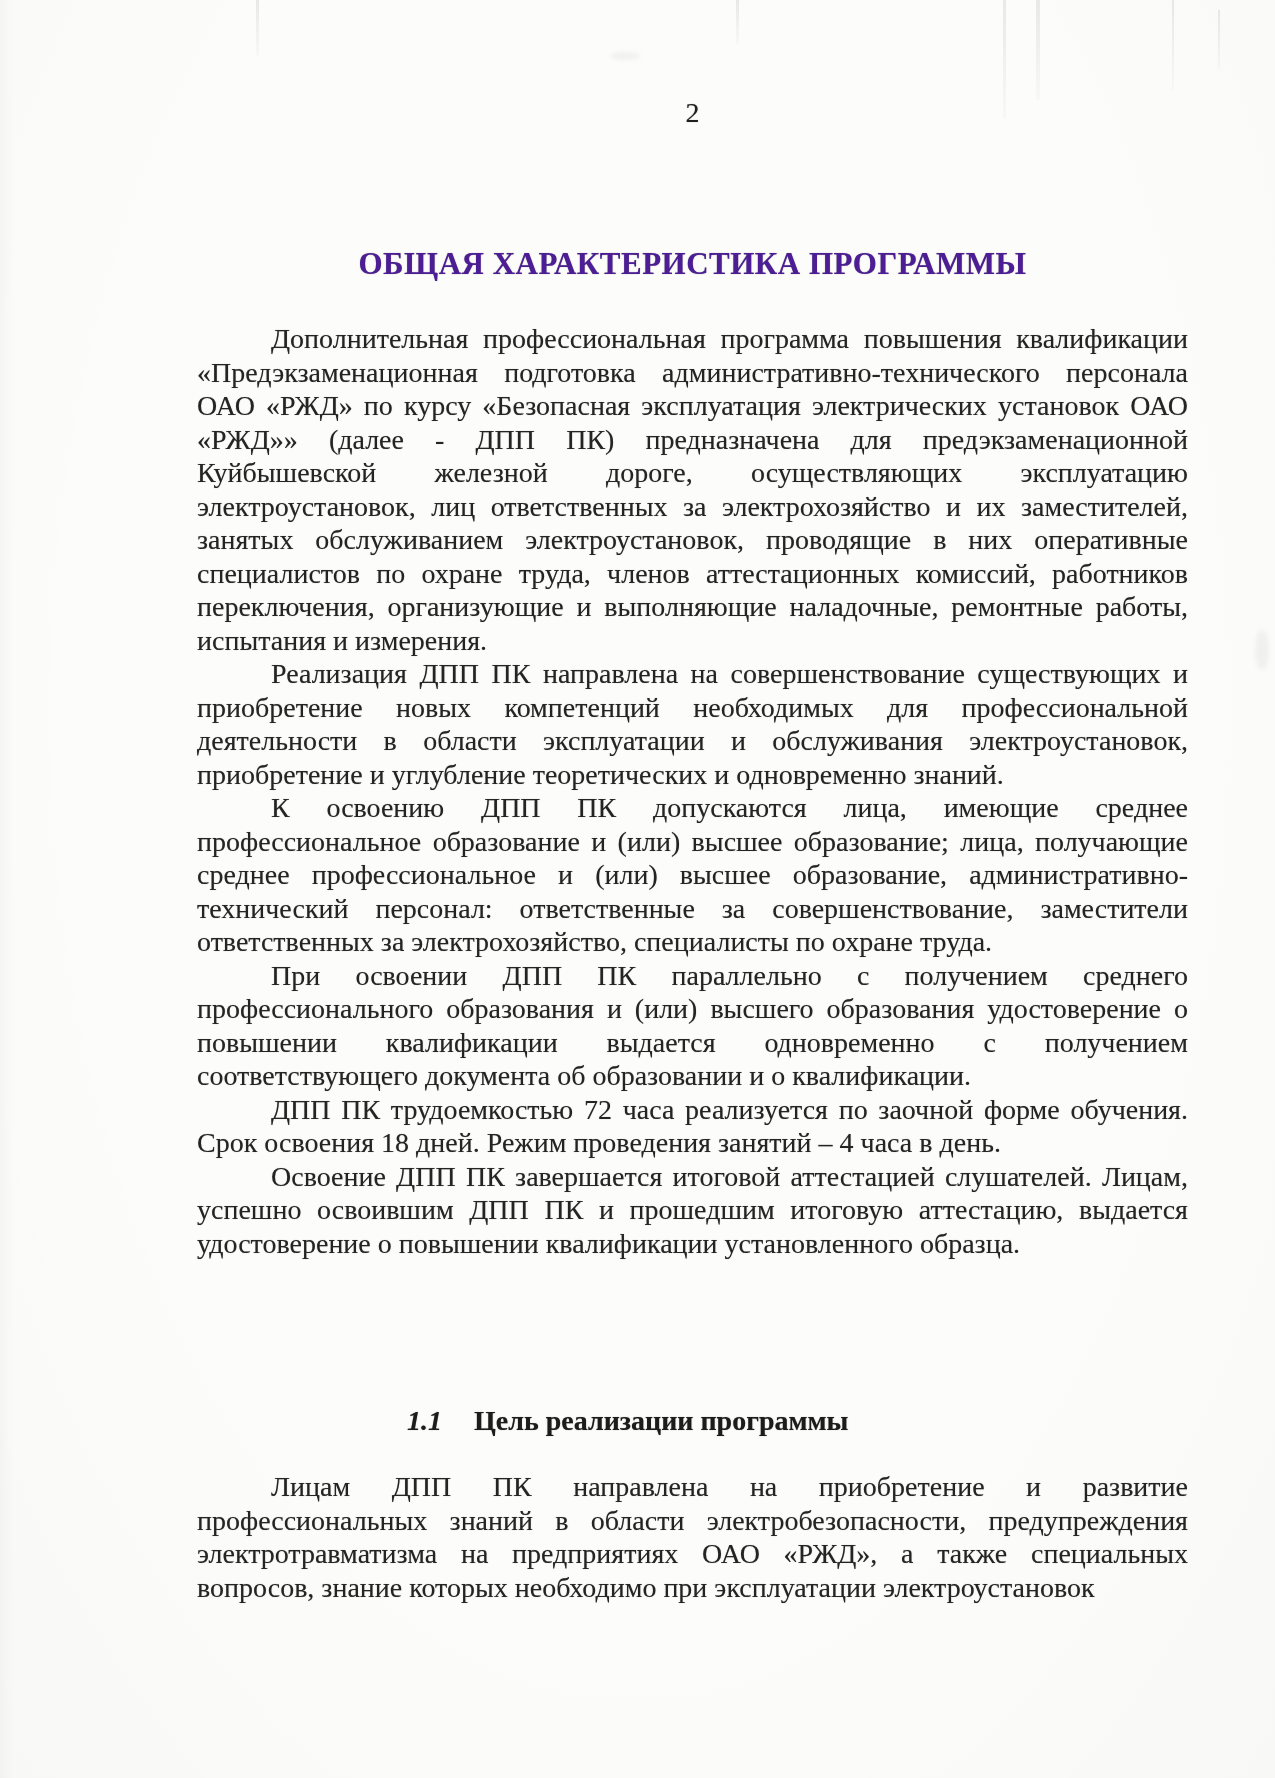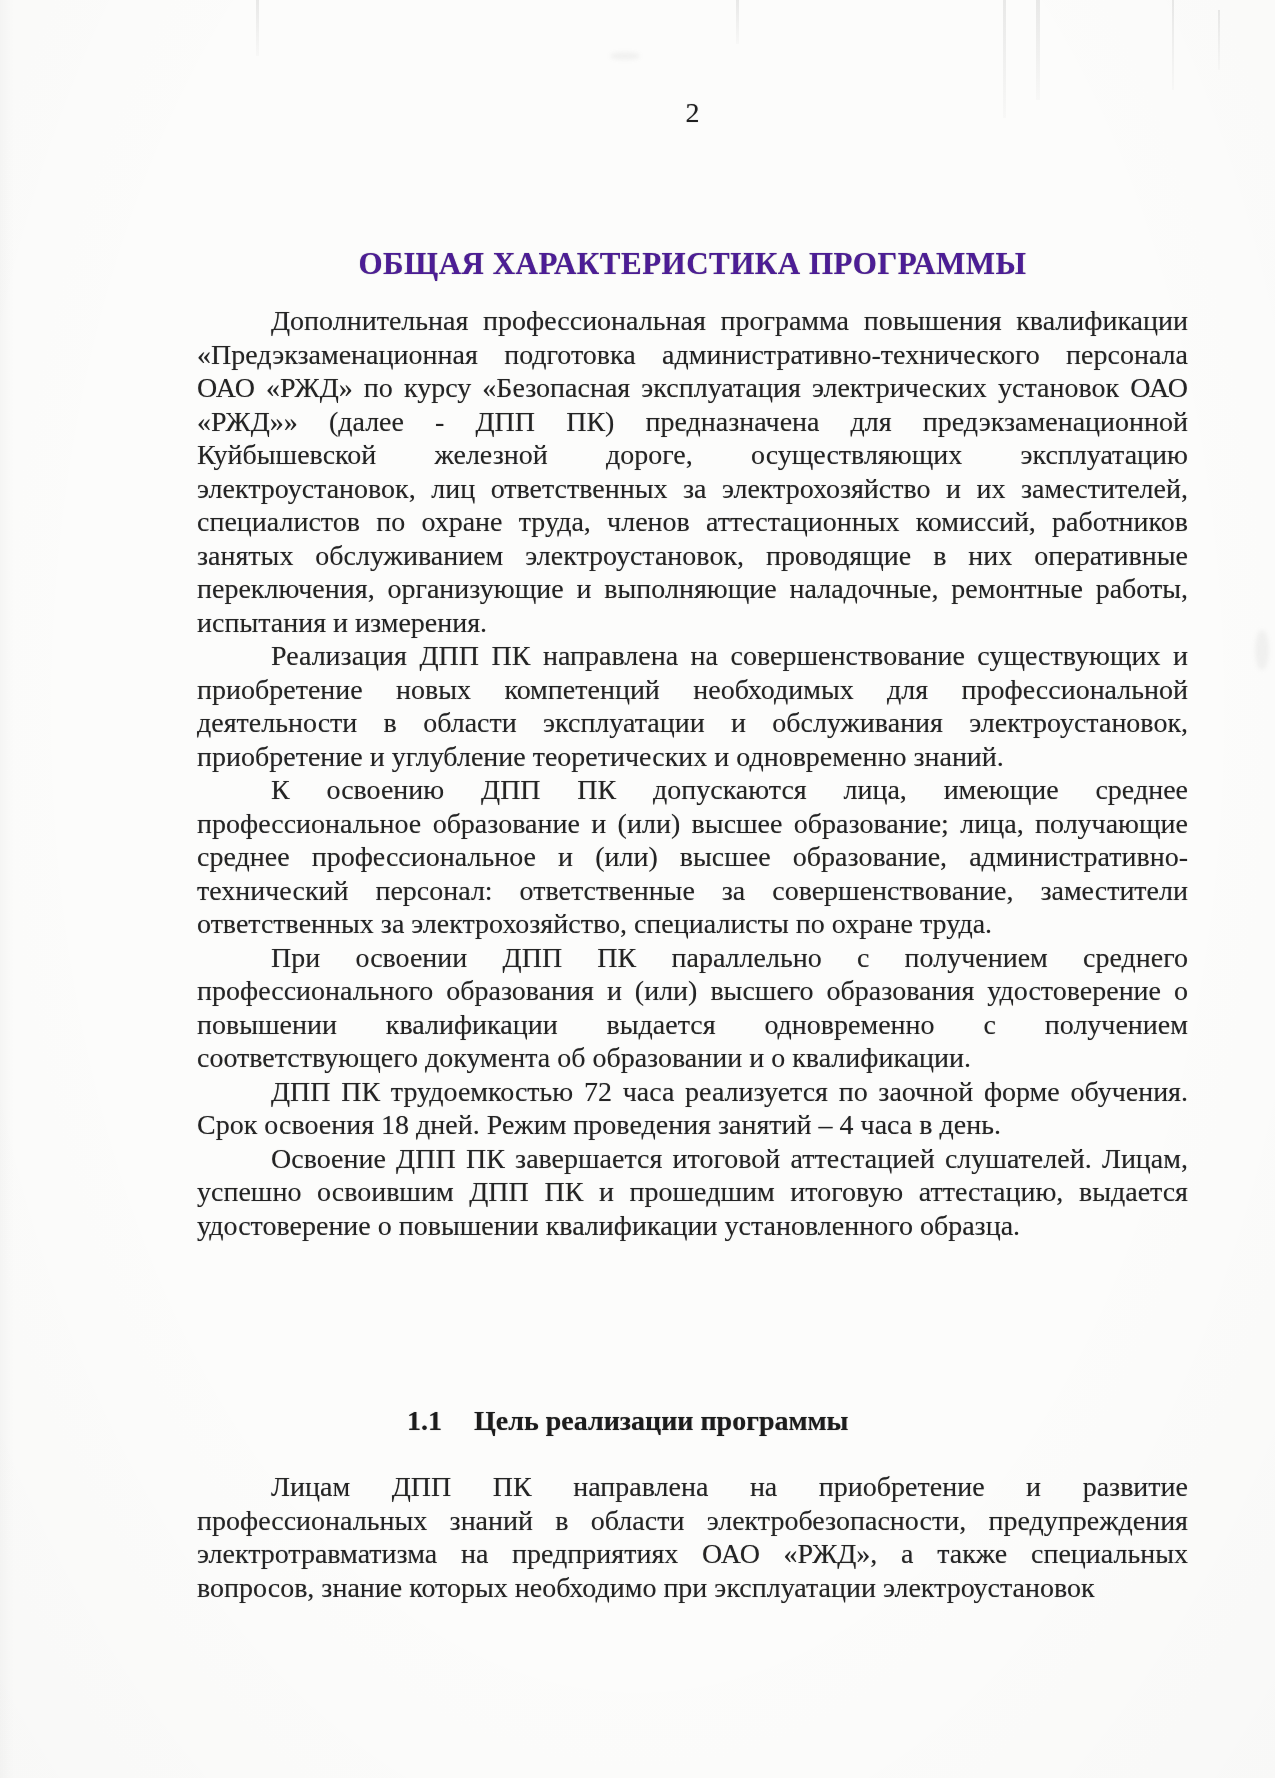--- a/index.html
+++ b/index.html
@@ -63,21 +63,21 @@
   }
 
   .body-text {
     position: absolute;
     left: 197px;
     width: 991px;
     font-size: 28px;
     color: #242424;
     text-shadow: 0 0 1px rgba(50,50,50,0.4);
   }
-  .main-text { top: 304px; }
+  .main-text { top: 322px; }
   .section-text { top: 1470px; }
 
   .line {
     line-height: 33.5px;
     text-align: justify;
     text-align-last: justify;
     white-space: normal;
   }
   .line.first { text-indent: 74px; }
   .line.last { text-align-last: left; }
@@ -86,21 +86,21 @@
     position: absolute;
     top: 1404px;
     left: 407px;
     font-weight: bold;
     font-size: 28px;
     line-height: 34px;
     color: #1c1c1c;
     text-shadow: 0 0 1px rgba(30,30,30,0.5);
     white-space: nowrap;
   }
-  .section-heading .sec-num { margin-right: 32px; }
+  .section-heading .sec-num { margin-right: 32px; font-style: italic; }
 </style>
 </head>
 <body>
 
 <div class="scan-bg"></div>
 
 <div class="artifact streak" style="left:256px; top:0; width:3px; height:56px;"></div>
 <div class="artifact streak" style="left:736px; top:0; width:3px; height:44px;"></div>
 <div class="artifact streak" style="left:1003px; top:0; width:3px; height:118px;"></div>
 <div class="artifact streak" style="left:1036px; top:0; width:4px; height:100px;"></div>
@@ -113,22 +113,22 @@
 
 <div class="doc-title">ОБЩАЯ ХАРАКТЕРИСТИКА ПРОГРАММЫ</div>
 
 <div class="body-text main-text">
     <div class="line first">Дополнительная профессиональная программа повышения квалификации</div>
     <div class="line">«Предэкзаменационная подготовка административно-технического персонала</div>
     <div class="line">ОАО «РЖД» по курсу «Безопасная эксплуатация электрических установок ОАО</div>
     <div class="line">«РЖД»» (далее - ДПП ПК) предназначена для предэкзаменационной</div>
     <div class="line">Куйбышевской железной дороге, осуществляющих эксплуатацию</div>
     <div class="line">электроустановок, лиц ответственных за электрохозяйство и их заместителей,</div>
+    <div class="line">занятых обслуживанием электроустановок, проводящие в них оперативные</div>
     <div class="line">специалистов по охране труда, членов аттестационных комиссий, работников</div>
-    <div class="line">занятых обслуживанием электроустановок, проводящие в них оперативные</div>
     <div class="line">переключения, организующие и выполняющие наладочные, ремонтные работы,</div>
     <div class="line last">испытания и измерения.</div>
     <div class="line first">Реализация ДПП ПК направлена на совершенствование существующих и</div>
     <div class="line">приобретение новых компетенций необходимых для профессиональной</div>
     <div class="line">деятельности в области эксплуатации и обслуживания электроустановок,</div>
     <div class="line last">приобретение и углубление теоретических и одновременно знаний.</div>
     <div class="line first">К освоению ДПП ПК допускаются лица, имеющие среднее</div>
     <div class="line">профессиональное образование и (или) высшее образование; лица, получающие</div>
     <div class="line">среднее профессиональное и (или) высшее образование, административно-</div>
     <div class="line">технический персонал: ответственные за совершенствование, заместители</div>

